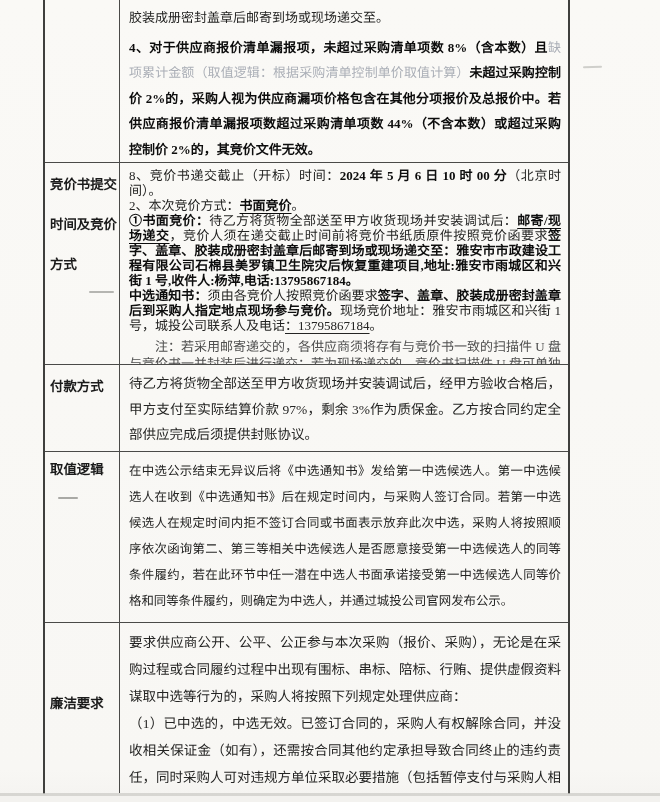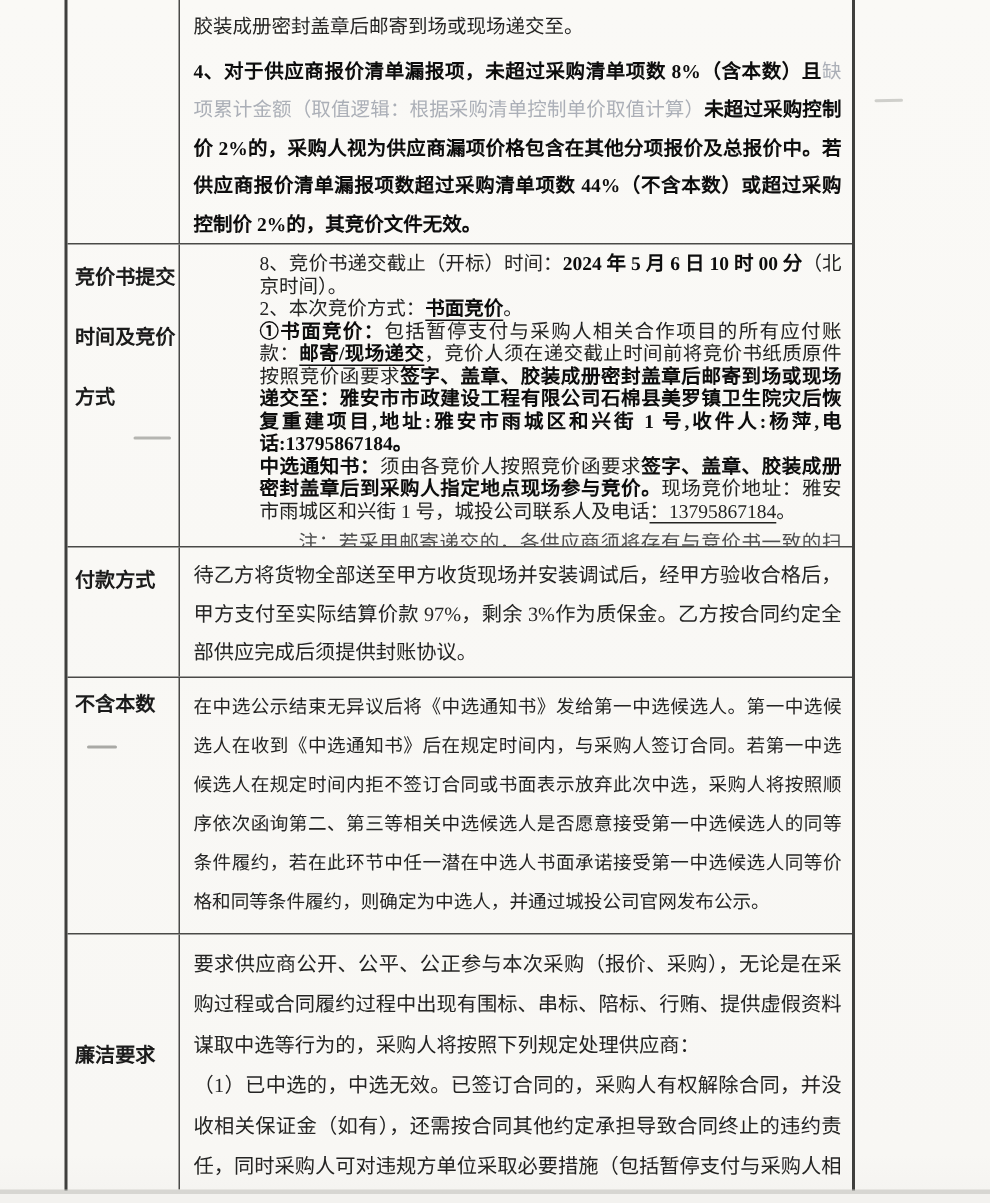--- a/index.html
+++ b/index.html
@@ -9,21 +9,21 @@
     font-family:"Liberation Serif","DejaVu Serif",serif;
   }
   .page{position:absolute;inset:0;background:linear-gradient(180deg,#faf9f6 0%,#f8f7f4 96%,#f4f3f0 100%);}
   .doc-table{
     position:absolute;left:43px;top:-2px;width:523px;height:796px;
     border-left:2px solid #3f3f3d;border-right:2px solid #3f3f3d;
     background:transparent;
   }
   .trow{display:flex;border-bottom:1px solid #4a4a48;box-sizing:border-box;}
   .r1{height:165px;}
-  .r2{height:202px;gap:44px;}
+  .r2{height:202px;}
   .r3{height:87px;}
   .r4{height:171px;}
   .r5{height:170px;border-bottom:none;}
   .lcell{
     width:75px;box-sizing:border-box;flex:none;
     border-right:1px solid #4a4a48;
     padding:0 0 0 5px;
     font-size:13.4px;font-weight:700;color:#1b1b1b;
     line-height:22px;overflow:hidden;text-align:left;
   }
@@ -67,35 +67,35 @@
           <div class="para"><span>胶装成册密封盖章后邮寄到场或现场递交至。</span></div>
           <div class="para"><span class="b">4、对于供应商报价清单漏报项，未超过采购清单项数 8%（含本数）且</span><span class="g">缺项累计金额（取值逻辑：根据采购清单控制单价取值计算）</span><span class="b">未超过采购控制价 2%的，采购人视为供应商漏项价格包含在其他分项报价及总报价中。若供应商报价清单漏报项数超过采购清单项数 44%（不含本数）或超过采购控制价 2%的，其竞价文件无效。</span></div>
         </div>
     </div>
 
     <div class="trow r2">
       <div class="lcell">竞价书提交时间及竞价方式</div>
       <div class="ccell">
           <div class="para"><span>8、竞价书递交截止（开标）时间：</span><span class="b">2024 年 5 月 6 日 10 时 00 分</span><span>（北京时间）。</span></div>
           <div class="para"><span>2、本次竞价方式：</span><span class="b u">书面竞价</span><span>。</span></div>
-          <div class="para"><span class="b">①书面竞价：</span><span>包括暂停支付与采购人相关合作项目的所有应付账款：</span><span class="b u">邮寄/现场递交</span><span>，竞价人须在递交截止时间前将竞价书纸质原件按照竞价函要求</span><span class="b">签字、盖章、胶装成册密封盖章后邮寄到场或现场递交至：雅安市市政建设工程有限公司石棉县美罗镇卫生院灾后恢复重建项目,地址:雅安市雨城区和兴街 1 号,收件人:杨萍,电话:13795867184。</span></div>
+          <div class="para"><span class="b">①书面竞价：</span><span>待乙方将货物全部送至甲方收货现场并安装调试后：</span><span class="b u">邮寄/现场递交</span><span>，竞价人须在递交截止时间前将竞价书纸质原件按照竞价函要求</span><span class="b">签字、盖章、胶装成册密封盖章后邮寄到场或现场递交至：雅安市市政建设工程有限公司石棉县美罗镇卫生院灾后恢复重建项目,地址:雅安市雨城区和兴街 1 号,收件人:杨萍,电话:13795867184。</span></div>
           <div class="para"><span class="b">中选通知书：</span><span>须由各竞价人按照竞价函要求</span><span class="b">签字、盖章、胶装成册密封盖章后到采购人指定地点现场参与竞价。</span><span>现场竞价地址：雅安市雨城区和兴街 1 号，城投公司联系人及电话</span><span class="u">：13795867184</span><span>。</span></div>
           <div class="para note"><span>注：若采用邮寄递交的，各供应商须将存有与竞价书一致的扫描件 U 盘与竞价书一并封装后进行递交；若为现场递交的，竞价书扫描件 U 盘可单独交由采购人现场拷贝后予以归还。</span></div>
         </div>
     </div>
 
     <div class="trow r3">
       <div class="lcell">付款方式</div>
       <div class="ccell">
           <div class="para"><span>待乙方将货物全部送至甲方收货现场并安装调试后，经甲方验收合格后，甲方支付至实际结算价款 97%，剩余 3%作为质保金。乙方按合同约定全部供应完成后须提供封账协议。</span></div>
         </div>
     </div>
 
     <div class="trow r4">
-      <div class="lcell">不含本数</div>
+      <div class="lcell">取值逻辑</div>
       <div class="ccell">
           <div class="para"><span>在中选公示结束无异议后将《中选通知书》发给第一中选候选人。第一中选候选人在收到《中选通知书》后在规定时间内，与采购人签订合同。若第一中选候选人在规定时间内拒不签订合同或书面表示放弃此次中选，采购人将按照顺序依次函询第二、第三等相关中选候选人是否愿意接受第一中选候选人的同等条件履约，若在此环节中任一潜在中选人书面承诺接受第一中选候选人同等价格和同等条件履约，则确定为中选人，并通过城投公司官网发布公示。</span></div>
         </div>
     </div>
 
     <div class="trow r5">
       <div class="lcell">廉洁要求</div>
       <div class="ccell">
           <div class="para"><span>要求供应商公开、公平、公正参与本次采购（报价、采购），无论是在采购过程或合同履约过程中出现有围标、串标、陪标、行贿、提供虚假资料谋取中选等行为的，采购人将按照下列规定处理供应商：</span></div>
           <div class="para"><span>（1）已中选的，中选无效。已签订合同的，采购人有权解除合同，并没收相关保证金（如有），还需按合同其他约定承担导致合同终止的违约责任，同时采购人可对违规方单位采取必要措施（包括暂停支付与采购人相关合作项目的所有应付账款，或通</span></div>

